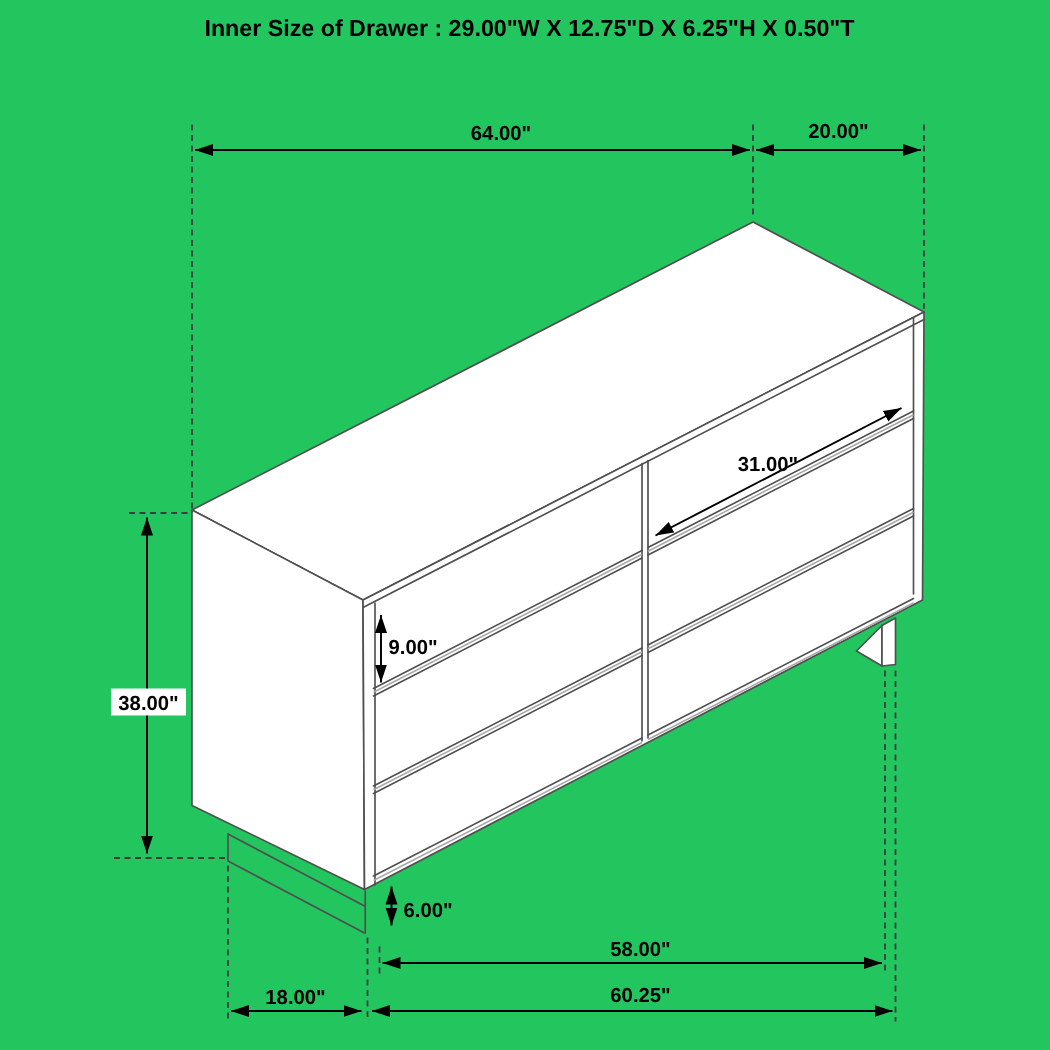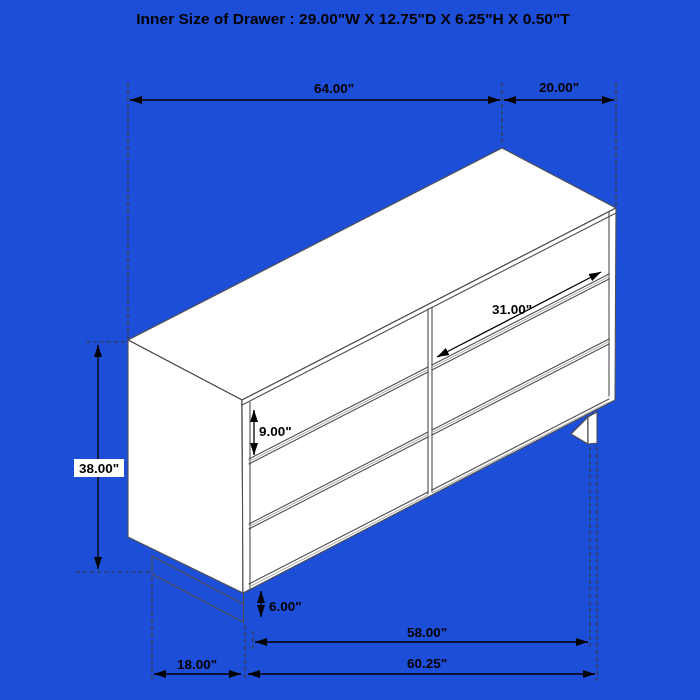--- a/index.html
+++ b/index.html
@@ -1,16 +1,16 @@
 <!DOCTYPE html>
 <html><head>
 <meta charset="utf-8">
 <style>
   html,body{margin:0;padding:0;background:#ffffff;}
-  .stage{position:relative;width:700px;height:700px;background:#1d4ed8;overflow:hidden;
+  .stage{position:relative;width:700px;height:700px;background:#22c55e;overflow:hidden;
          font-family:"Liberation Sans", sans-serif;}
   svg text{font-family:"Liberation Sans", sans-serif;font-weight:bold;fill:#000;}
   .dim-label{font-size:13.5px;}
   .title-label{font-size:15.5px;}
   .outline{stroke:#4f4f4f;stroke-width:1.1;fill:none;stroke-linejoin:round;stroke-linecap:round;}
   .face{stroke:#4f4f4f;stroke-width:1.1;fill:#ffffff;stroke-linejoin:round;}
   .lite{stroke:#a8a8a8;stroke-width:1;fill:none;}
   .dimline{stroke:#000;stroke-width:1.3;fill:none;}
   .guide{stroke:#3d3d3d;stroke-width:1.2;fill:none;stroke-dasharray:4 3;}
 </style>

